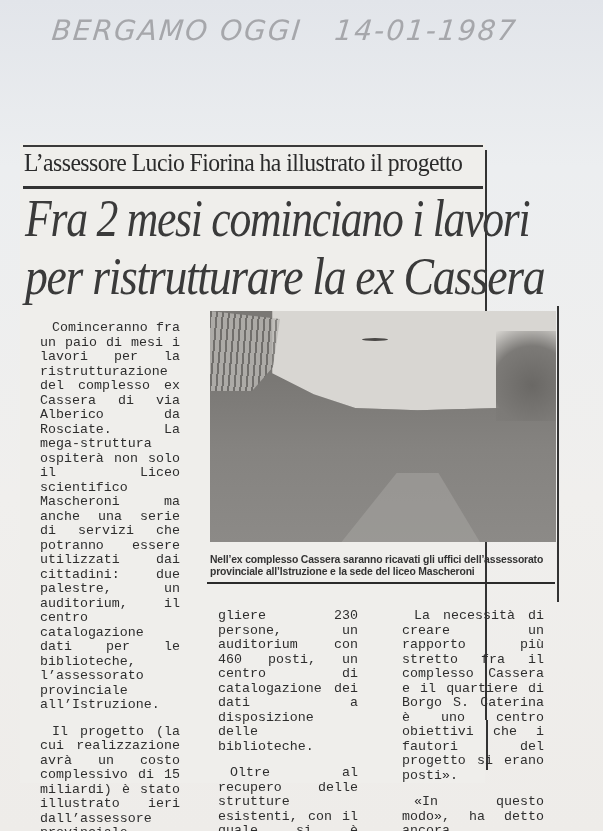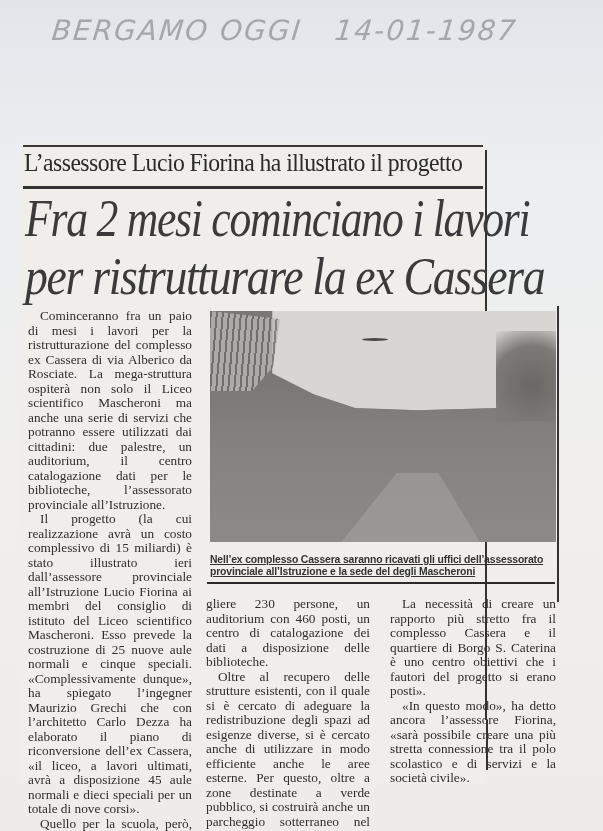--- a/index.html
+++ b/index.html
@@ -64,21 +64,21 @@
     .h1 { top: 193px; transform: scaleX(0.84); }
     .h2 { top: 251px; transform: scaleX(0.88); }
 
     .col {
       position: absolute;
       font-family: "Liberation Serif", serif;
       font-size: 13.3px; line-height: 14.5px;
       color: #2e2e2e;
       text-align: justify;
     }
-    .col p { margin: 0; text-indent: 12px; }
+    .col p { margin: 12px; text-indent: 12px; font-family: Liberation Mono, monospace; }
     .col p.noindent { text-indent: 0; }
     .col1 { left: 28px; top: 309px; width: 164px; }
     .col2 { left: 206px; top: 597px; width: 164px; }
     .col3 { left: 390px; top: 597px; width: 166px; }
 
     .photo {
       position: absolute; left: 210px; top: 311px; width: 346px; height: 231px;
       background:
         radial-gradient(ellipse at 30% 25%, #e8e6e2 0%, rgba(232,230,226,0) 40%),
         linear-gradient(180deg, #d9d7d3 0%, #d2d0cc 25%, #8a8886 33%, #7f7d7a 60%, #8e8c89 100%);
@@ -117,21 +117,21 @@
       position: absolute; left: 557px; top: 306px; width: 1.5px; height: 296px;
       background: #333;
     }
     .caption {
       position: absolute; left: 210px; top: 554px; width: 350px;
       font-family: "Liberation Sans", sans-serif;
       font-weight: bold; font-size: 10.4px; line-height: 12px;
       color: #333;
       letter-spacing: -0.15px;
     }
-    .caption span { display: block; white-space: nowrap; text-decoration: underline; }
+    .caption span { display: block; white-space: nowrap; }
     .caption-rule {
       position: absolute; left: 207px; top: 582px; width: 348px; height: 2px;
       background: #2a2a2a;
     }
   </style>
 </head>
 <body>
 
 <div class="sheet"></div>
 
@@ -159,21 +159,21 @@
   <div class="ground"></div>
   <div class="tree-left"></div>
   <div class="tree-right"></div>
   <div class="path"></div>
   <div class="bird"></div>
 </div>
 <div class="photo-right-rule"></div>
 
 <div class="caption">
   <span>Nell’ex complesso Cassera saranno ricavati gli uffici dell’assessorato</span>
-  <span>provinciale all’Istruzione e la sede del degli Mascheroni</span>
+  <span>provinciale all’Istruzione e la sede del liceo Mascheroni</span>
 </div>
 <div class="caption-rule"></div>
 
 <div class="col col2">
   <p class="noindent">gliere 230 persone, un auditorium con 460 posti, un centro di catalogazione dei dati a disposizione delle biblioteche.</p>
   <p>Oltre al recupero delle strutture esistenti, con il quale si è cercato di adeguare la redistribuzione degli spazi ad esigenze diverse, si è cercato anche di utilizzare in modo efficiente anche le aree esterne. Per questo, oltre a zone destinate a verde pubblico, si costruirà anche un parcheggio sotterraneo nel quale troveranno posto 170 auto. «In questo modo», ha spiegato</p>
 </div>
 
 <div class="col col3">
   <p>La necessità di creare un rapporto più stretto fra il complesso Cassera e il quartiere di Borgo S. Caterina è uno centro obiettivi che i fautori del progetto si erano posti».</p>

